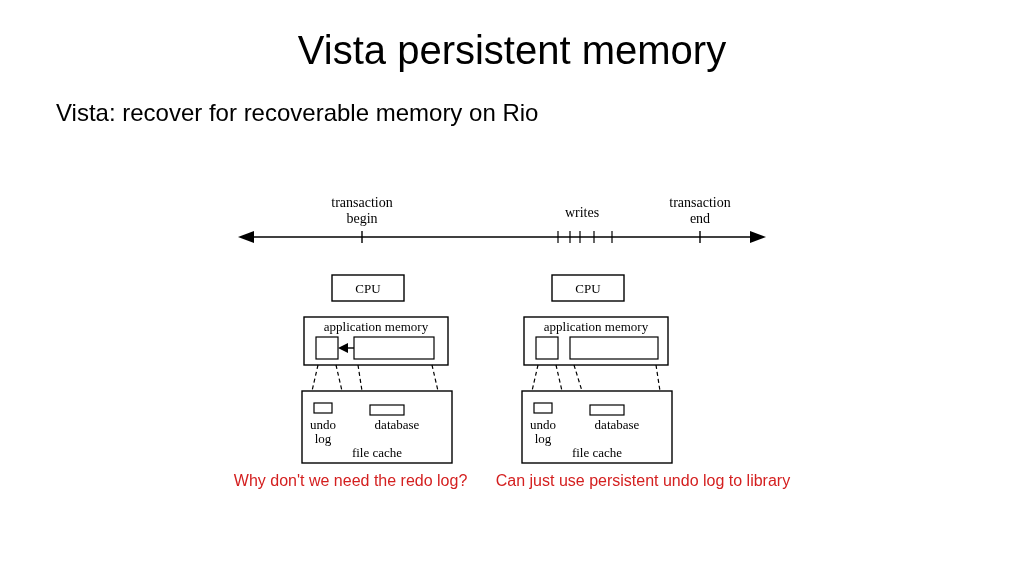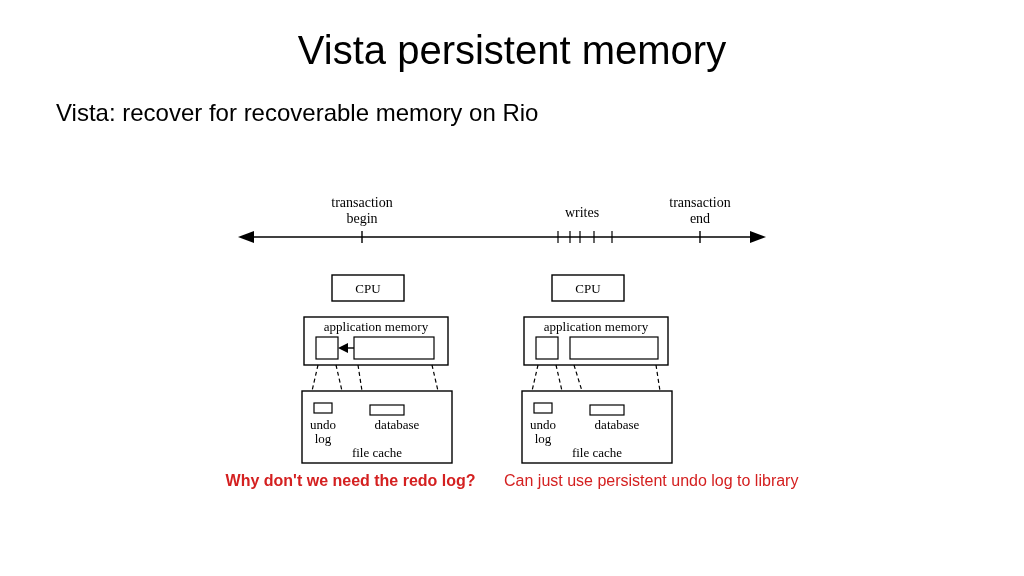--- a/index.html
+++ b/index.html
@@ -41,21 +41,21 @@
   .box-label { font-size: 13px; }
   .notes {
     position: absolute;
     top: 472px;
     left: 0;
     width: 1024px;
     text-align: center;
     font-size: 16px;
     color: #d42020;
   }
-  .q { font-weight: 700; margin-right: 24px; }
+  .q { font-weight: 400; margin-right: 24px; }
   .a { font-weight: 400; }
 </style>
 </head>
 <body>
 
 <div class="slide">
 
   <div class="title">Vista persistent memory</div>
   <div class="subtitle">Vista: recover for recoverable memory on Rio</div>
 

